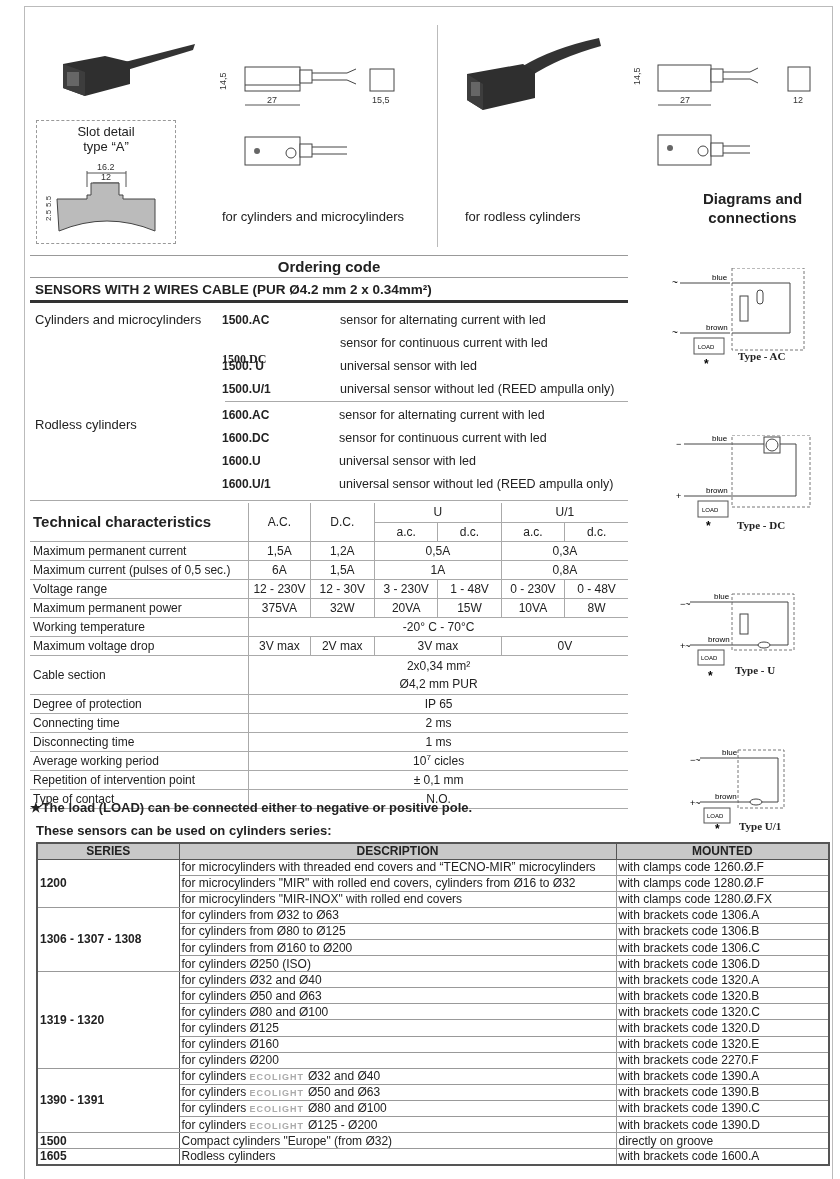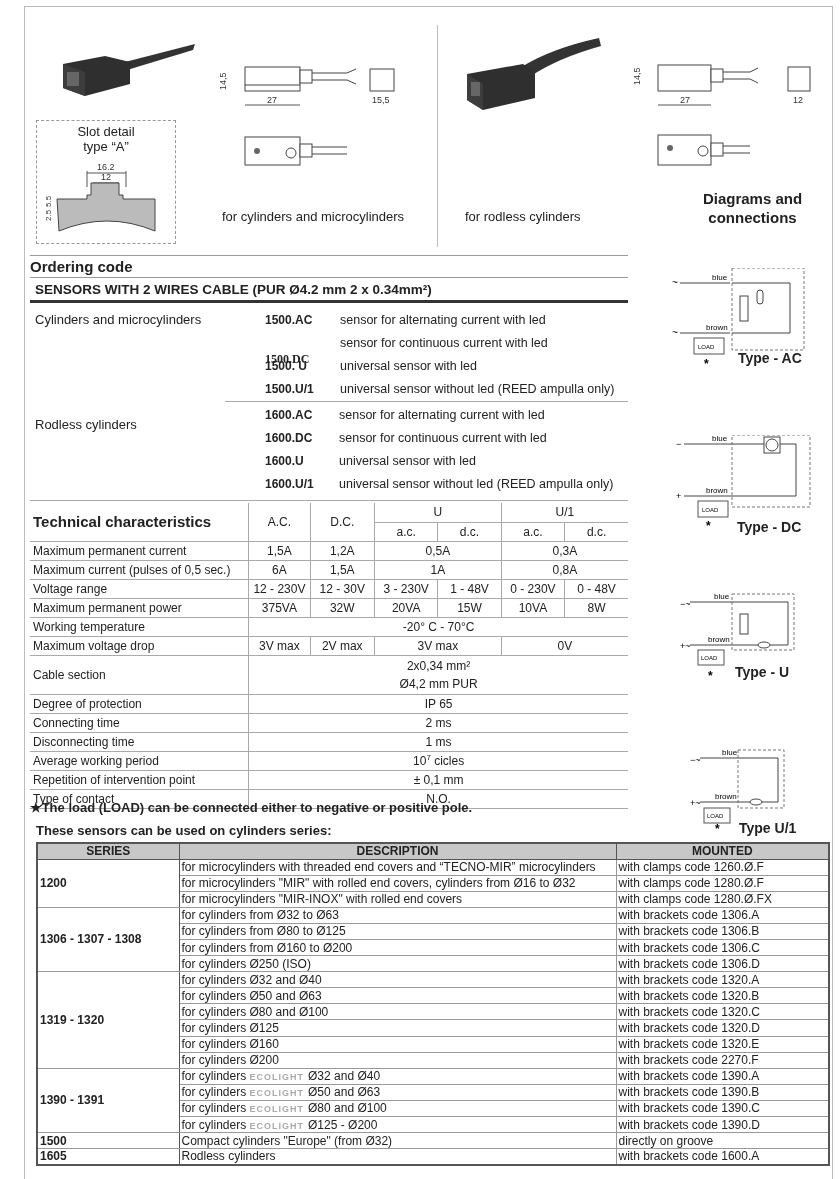--- a/index.html
+++ b/index.html
@@ -4,36 +4,36 @@
 <style>
   * { box-sizing: border-box; margin: 0; padding: 0; }
   body { width: 840px; height: 1179px; background: #fff; font-family: "Liberation Sans", sans-serif; color: #222; position: relative; overflow: hidden; }
   .page-frame { position: absolute; left: 24px; top: 6px; width: 808px; height: 1173px; border-left: 1px solid #bbb; border-top: 1px solid #bbb; }
   .right-rule { position: absolute; left: 832px; top: 6px; width: 1px; height: 1173px; background: #bbb; }
   .abs { position: absolute; }
   .caption { font-size: 13px; color: #222; }
   .vsep { position: absolute; left: 437px; top: 25px; width: 1px; height: 222px; background: #bbb; }
   .diag-title { font-size: 15px; font-weight: bold; text-align: center; line-height: 19px; }
   .hline { position: absolute; height: 1px; background: #999; }
-  .ordering-title { font-size: 15px; font-weight: bold; }
+  .ordering-title { font-size: 15px; font-weight: bold; text-align: center; }
   .sensor-head { font-size: 13.5px; font-weight: bold; }
   .oc-row { position: absolute; font-size: 12.5px; }
-  .code { font-weight: bold; font-size: 12px; margin-left: 43px; }
+  .code { font-weight: bold; font-size: 12px; }
   table { border-collapse: collapse; }
   .tech { position: absolute; left: 30px; top: 503px; width: 598px; font-size: 12px; }
   .tech td { border-bottom: 1px solid #aaa; padding: 1px 3px; height: 19px; text-align: center; }
   .tech td.lbl { text-align: left; border-right: 1px solid #aaa; width: 214px; }
   .tech td.bl { border-left: 1px solid #aaa; }
   .tech .th-title { font-size: 15px; font-weight: bold; text-align: left; }
   .series { position: absolute; left: 36px; top: 842px; width: 794px; border: 2px solid #555; font-size: 12px; }
   .series th { background: #c8c8c8; font-weight: bold; border: 1px solid #555; height: 16px; font-size: 12px; }
   .series td { border: 1px solid #999; height: 16.1px; padding: 0 2px; white-space: nowrap; }
   .series td.s { font-weight: bold; border-right: 1px solid #555; }
   .eco { color: #aaa; font-size: 9px; font-weight: bold; letter-spacing: 1px; margin-right: 4px; }
-  .circ-label { font-size: 14px; font-weight: bold; }
+  .circ-label { font-size: 11px; font-weight: bold; font-family: Liberation Serif, serif; }
   svg text { font-family: "Liberation Sans", sans-serif; }
 </style>
 </head>
 <body>
 
 <div class="page-frame"></div>
 <div class="right-rule"></div>
 
 <div class="abs" style="left:55px;top:44px;width:150px;height:58px;">
   <svg width="150" height="58" viewBox="0 0 150 58">

